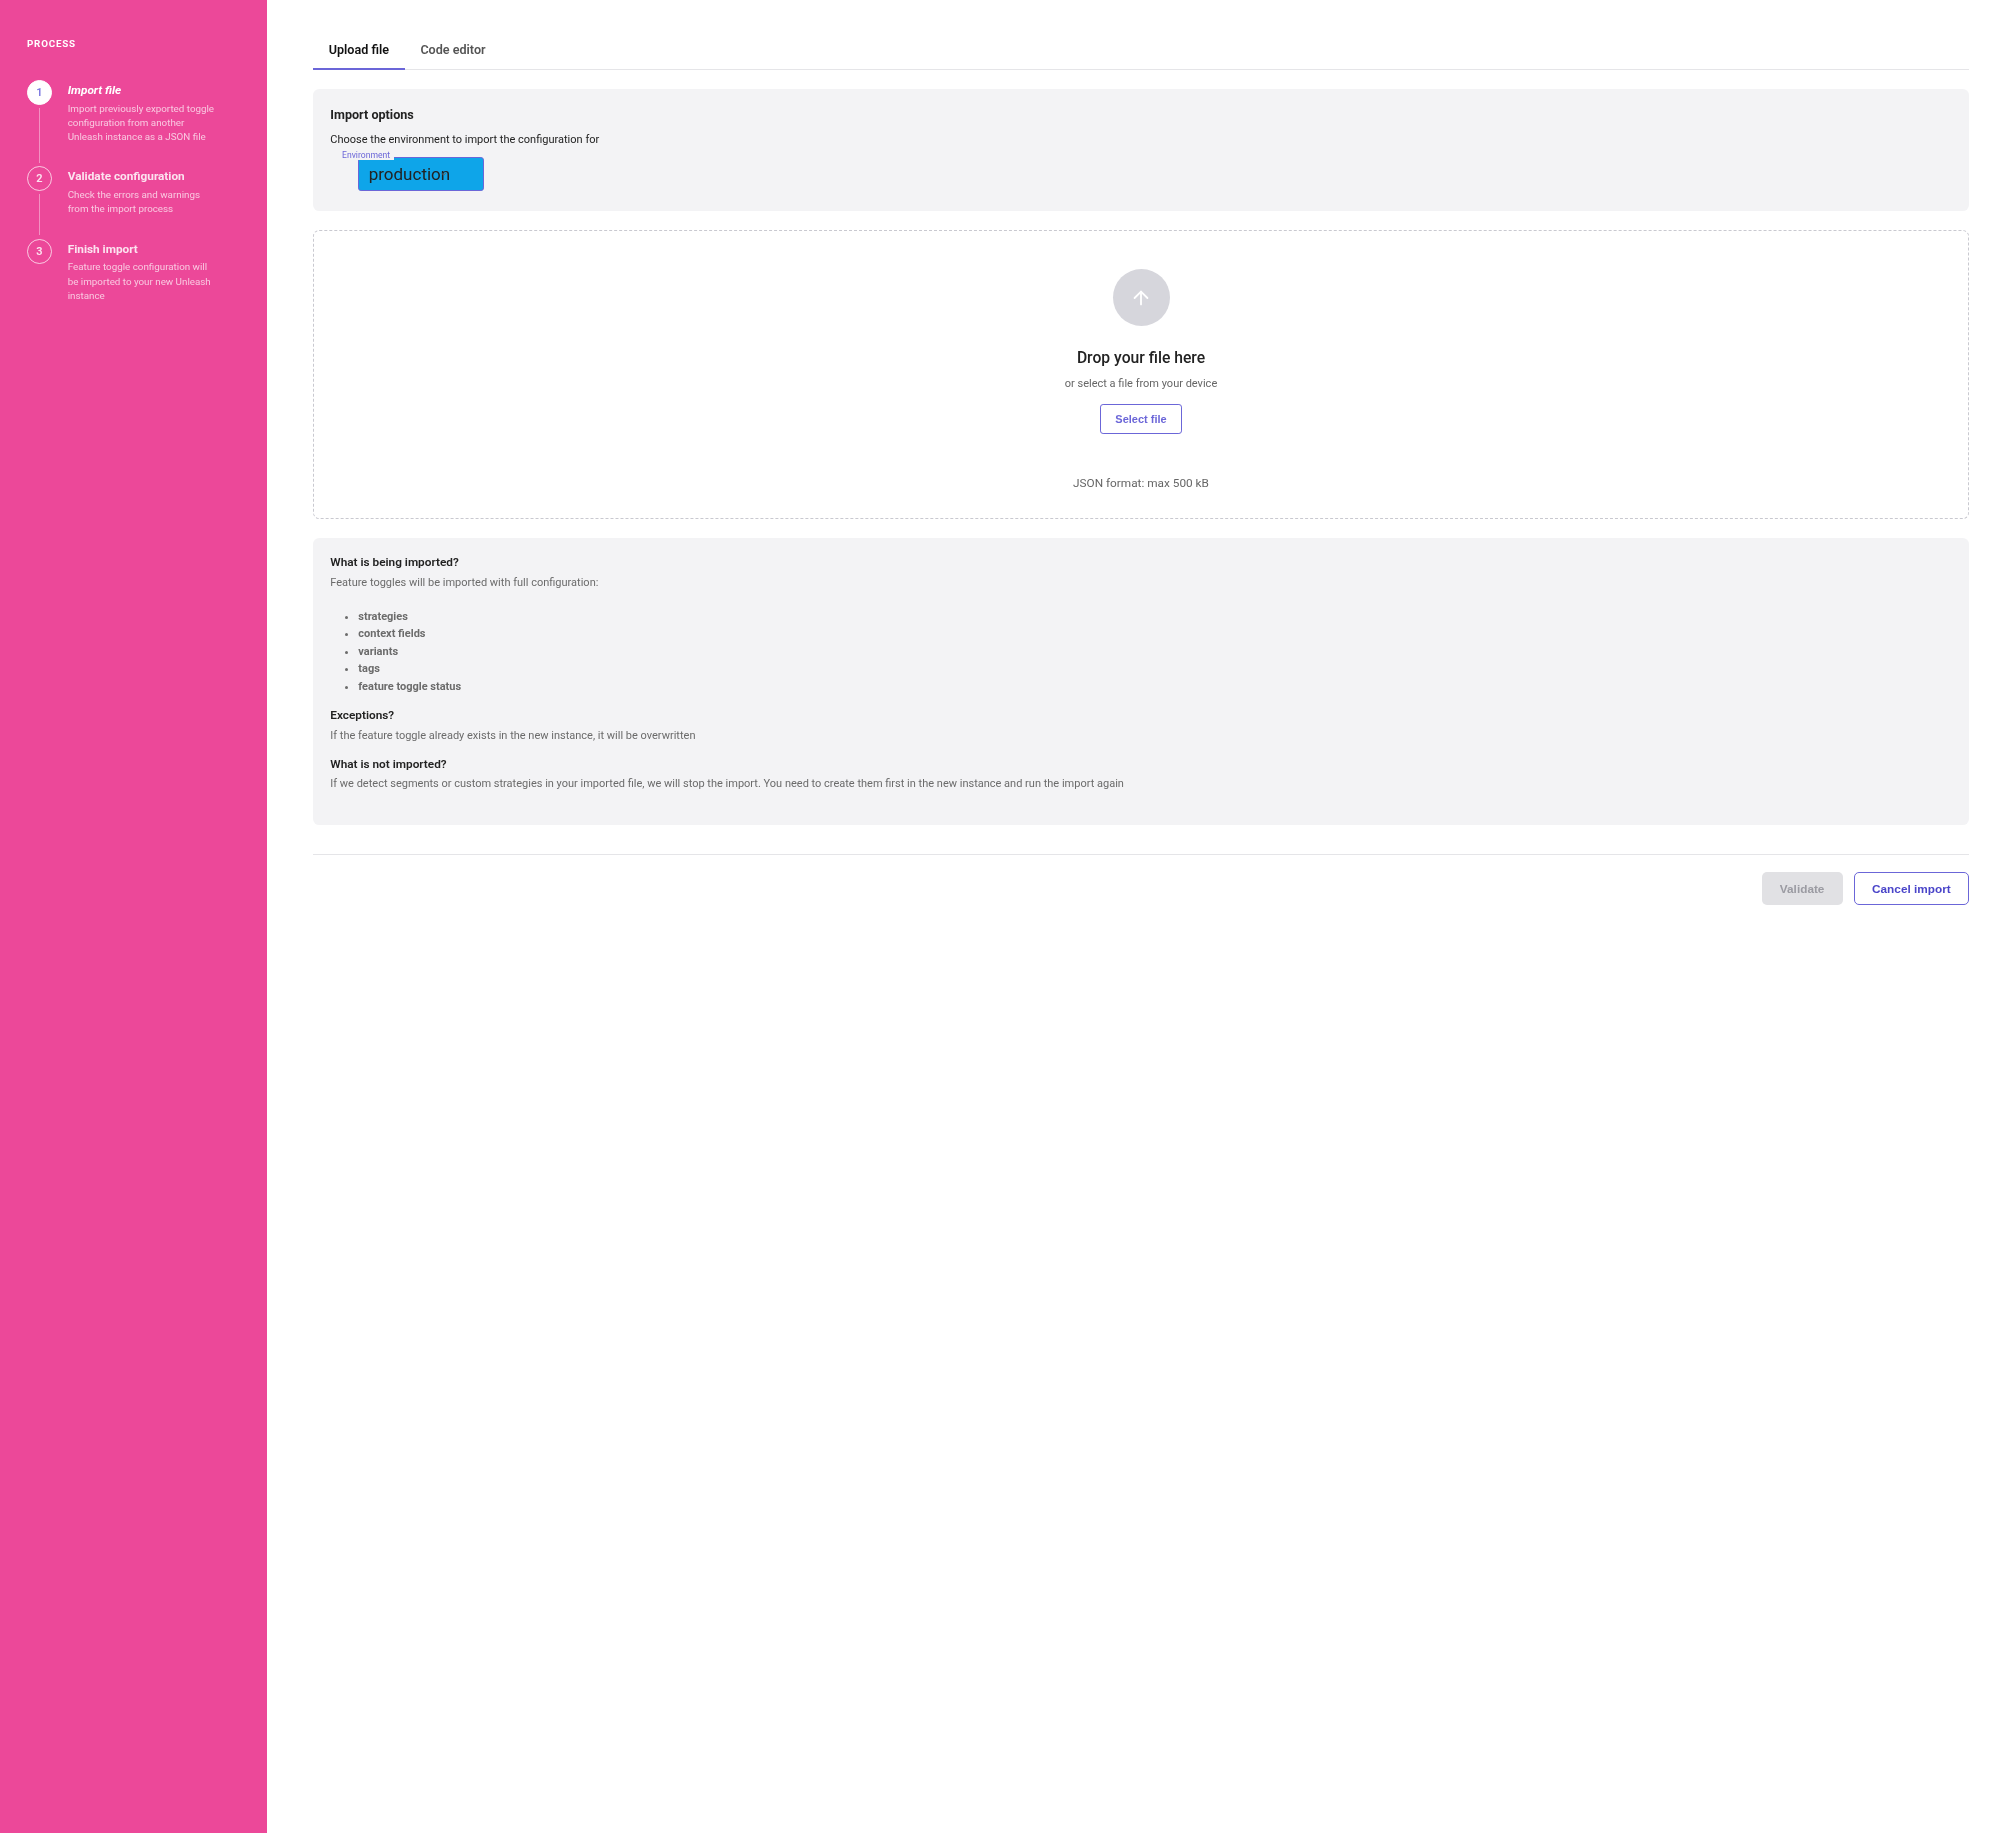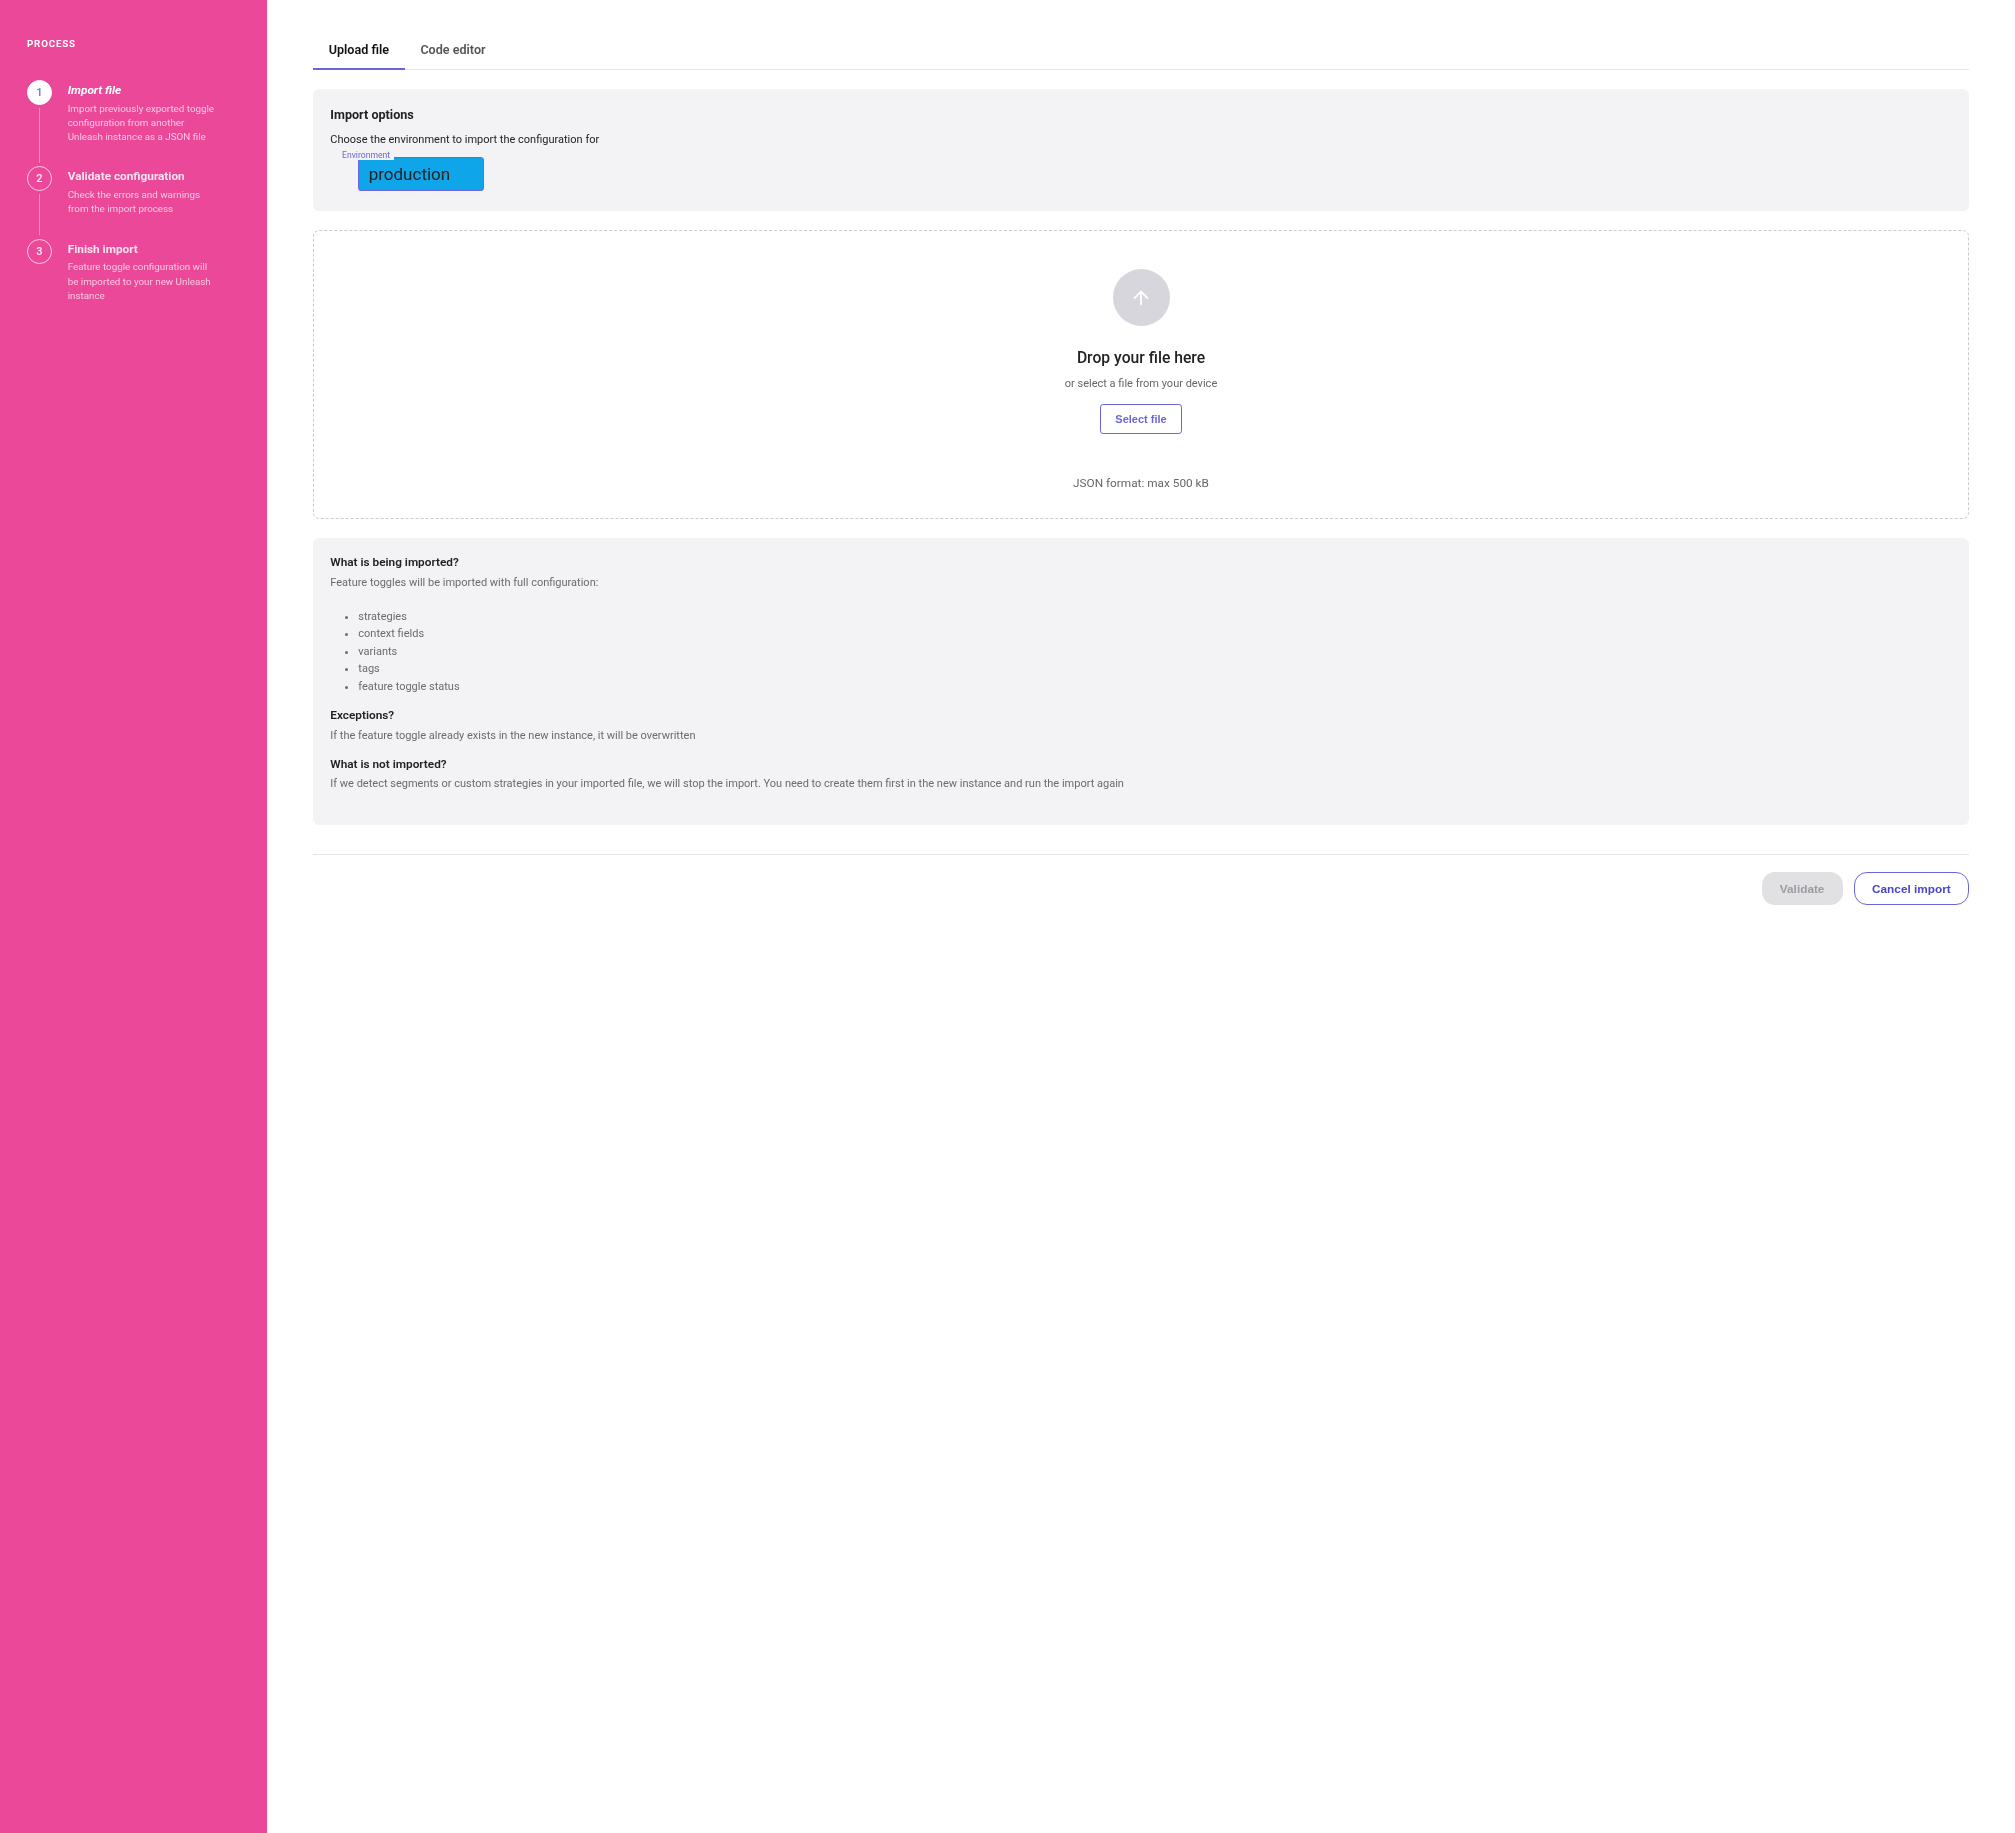--- a/index.html
+++ b/index.html
@@ -169,39 +169,40 @@
     font-size: 11.8px;
     font-weight: 600;
     margin-bottom: 4.7px;
     margin-top: 12.6px;
   }
   .info-card h4:first-child { margin-top: 0; }
   .info-card ul {
     padding-left: 28px;
     margin-top: 17px;
     margin-bottom: 4.7px;
+    font-weight: bold;
   }
   .info-card li {
     font-size: 11px;
     color: #6b6b6b;
     line-height: 1.6;
   }
   .info-card .sub { line-height: 1.55; }
 
   .footer {
     border-top: 0.8px solid #e5e5e8;
     padding-top: 17.3px;
     margin-top: 9.4px;
     display: flex;
     justify-content: flex-end;
     gap: 11px;
   }
   .btn {
     padding: 8.6px 17.3px;
-    border-radius: 13px;
+    border-radius: 5px;
     font-size: 11.8px;
     font-weight: 600;
     cursor: pointer;
     border: 0.8px solid transparent;
   }
   .btn-validate {
     background: #e1e1e4;
     color: #9b9ba2;
     cursor: not-allowed;
   }

